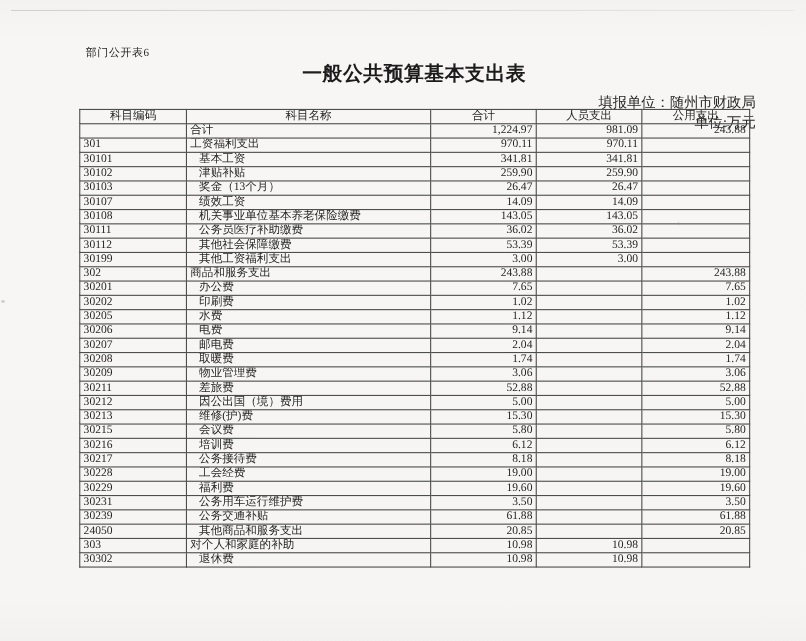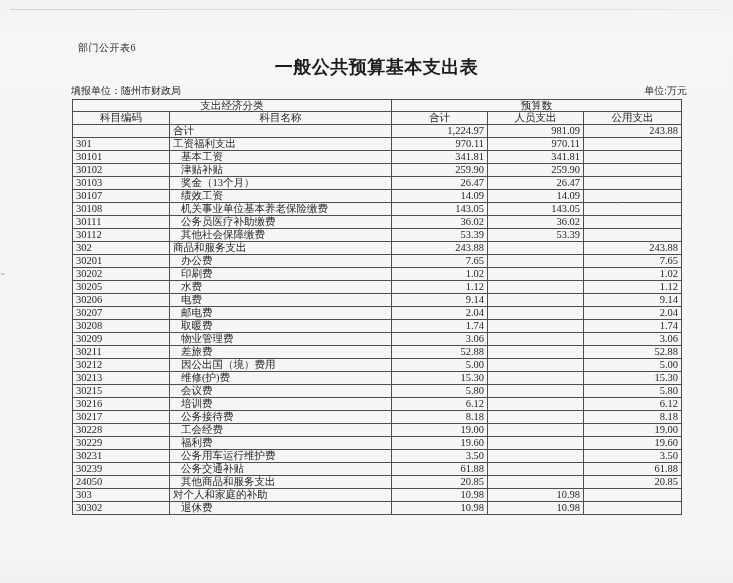--- a/index.html
+++ b/index.html
@@ -35,21 +35,22 @@
     font-weight: bold;
     letter-spacing: 0.5px;
     color: #1c1c1c;
   }
   .meta-row {
     position: absolute;
     left: 71px; top: 84px; width: 616px;
     display: flex;
     justify-content: space-between;
     align-items: flex-end;
-    font-size: 10px;
+    font-size: 13px;
+    flex-direction: column;
   }
   table.budget {
     position: absolute;
     left: 72px; top: 99px;
     width: 609px;
     border-collapse: collapse;
     table-layout: fixed;
   }
   table.budget th, table.budget td {
     border: 1px solid #4d4d4d;
@@ -91,24 +92,20 @@
 
   <table class="budget">
     <colgroup>
       <col style="width:97px">
       <col style="width:222px">
       <col style="width:96px">
       <col style="width:96px">
       <col style="width:98px">
     </colgroup>
     <thead>
-      <tr class="group-row">
-        <th colspan="2">支出经济分类</th>
-        <th colspan="3">预算数</th>
-      </tr>
       <tr class="cols-row">
         <th>科目编码</th>
         <th>科目名称</th>
         <th>合计</th>
         <th>人员支出</th>
         <th>公用支出</th>
       </tr>
     </thead>
     <tbody>
         <tr>
@@ -168,20 +165,27 @@
           <td class="num"></td>
         </tr>
         <tr>
           <td class="code">30112</td>
           <td class="name indent">其他社会保障缴费</td>
           <td class="num">53.39</td>
           <td class="num">53.39</td>
           <td class="num"></td>
         </tr>
         <tr>
+          <td class="code">30199</td>
+          <td class="name indent">其他工资福利支出</td>
+          <td class="num">3.00</td>
+          <td class="num">3.00</td>
+          <td class="num"></td>
+        </tr>
+        <tr>
           <td class="code">302</td>
           <td class="name">商品和服务支出</td>
           <td class="num">243.88</td>
           <td class="num"></td>
           <td class="num">243.88</td>
         </tr>
         <tr>
           <td class="code">30201</td>
           <td class="name indent">办公费</td>
           <td class="num">7.65</td>

